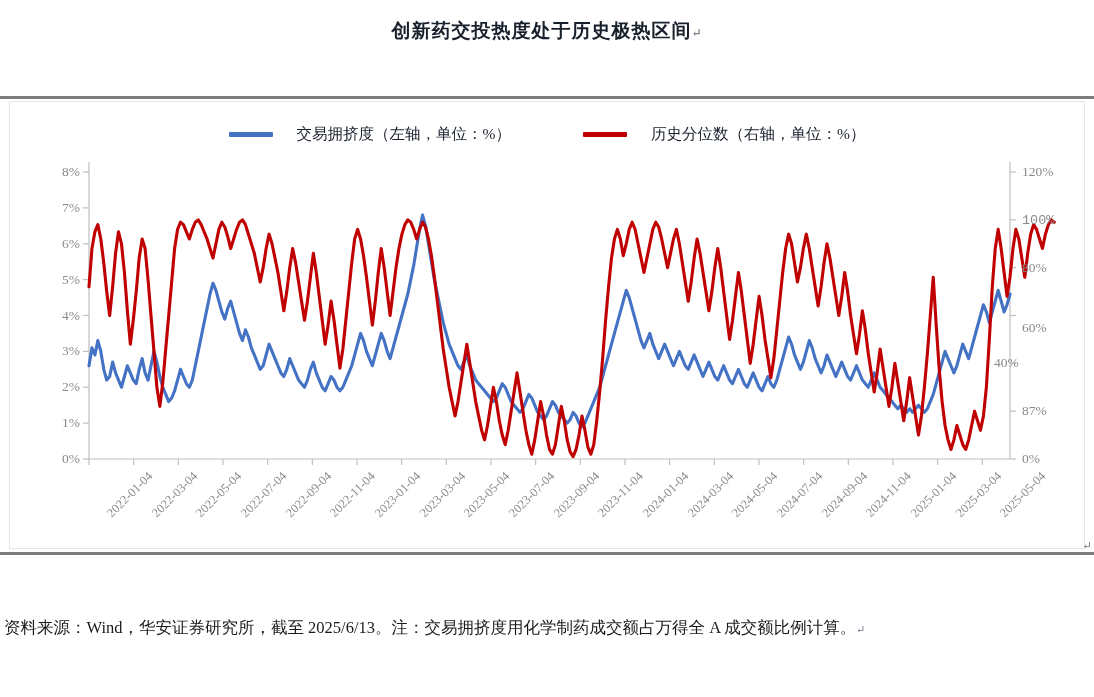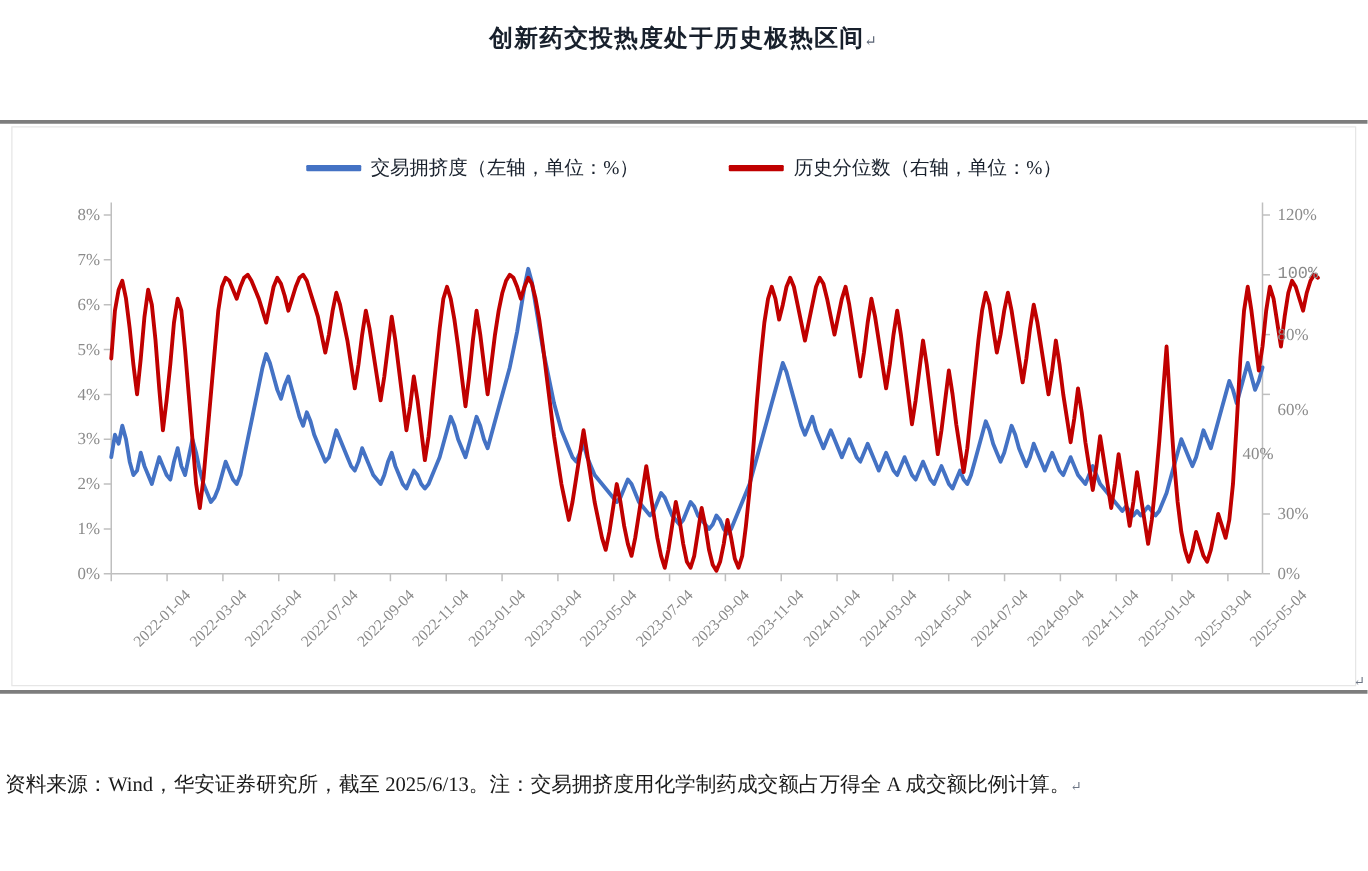--- a/index.html
+++ b/index.html
@@ -86,21 +86,21 @@
     left: 0;
     width: 100%;
     display: flex;
     justify-content: center;
     align-items: center;
     gap: 72px;
   }
   .legend-item {
     display: flex;
     align-items: center;
-    gap: 8px;
+    gap: 24px;
     font-size: 15.5px;
     color: #18202c;
     font-family: "Liberation Serif", "DejaVu Serif", serif;
   }
   .legend-swatch {
     display: inline-block;
     width: 44px;
     height: 5px;
     border-radius: 1px;
   }
@@ -236,21 +236,21 @@
           <div class="axis-label left" style="left: 22px; width: 48px; top: 285.25px;">2%</div>
           <div class="axis-label left" style="left: 22px; width: 48px; top: 249.375px;">3%</div>
           <div class="axis-label left" style="left: 22px; width: 48px; top: 213.5px;">4%</div>
           <div class="axis-label left" style="left: 22px; width: 48px; top: 177.625px;">5%</div>
           <div class="axis-label left" style="left: 22px; width: 48px; top: 141.75px;">6%</div>
           <div class="axis-label left" style="left: 22px; width: 48px; top: 105.875px;">7%</div>
           <div class="axis-label left" style="left: 22px; width: 48px; top: 70px;">8%</div>
         </div>
       <div id="right-axis-labels">
           <div class="axis-label right" style="left: 1012px; top: 357px;">0%</div>
-          <div class="axis-label right" style="left: 1012px; top: 309.167px;">30%</div>
+          <div class="axis-label right" style="left: 1012px; top: 309.167px;">87%</div>
           <div class="axis-label right" style="left: 984px; top: 261.333px;">40%</div>
           <div class="axis-label right" style="left: 1012px; top: 226px;">60%</div>
           <div class="axis-label right" style="left: 1012px; top: 165.667px;">80%</div>
           <div class="axis-label right" style="left: 1012px; top: 117.833px; font-family: Liberation Mono, monospace;">100%</div>
           <div class="axis-label right" style="left: 1012px; top: 70px;">120%</div>
         </div>
       <div id="x-axis-labels">
           <div class="xtick-label" style="left: 77px; top: 367px;">2022-01-04</div>
           <div class="xtick-label" style="left: 121.665px; top: 367px;">2022-03-04</div>
           <div class="xtick-label" style="left: 166.331px; top: 367px;">2022-05-04</div>

